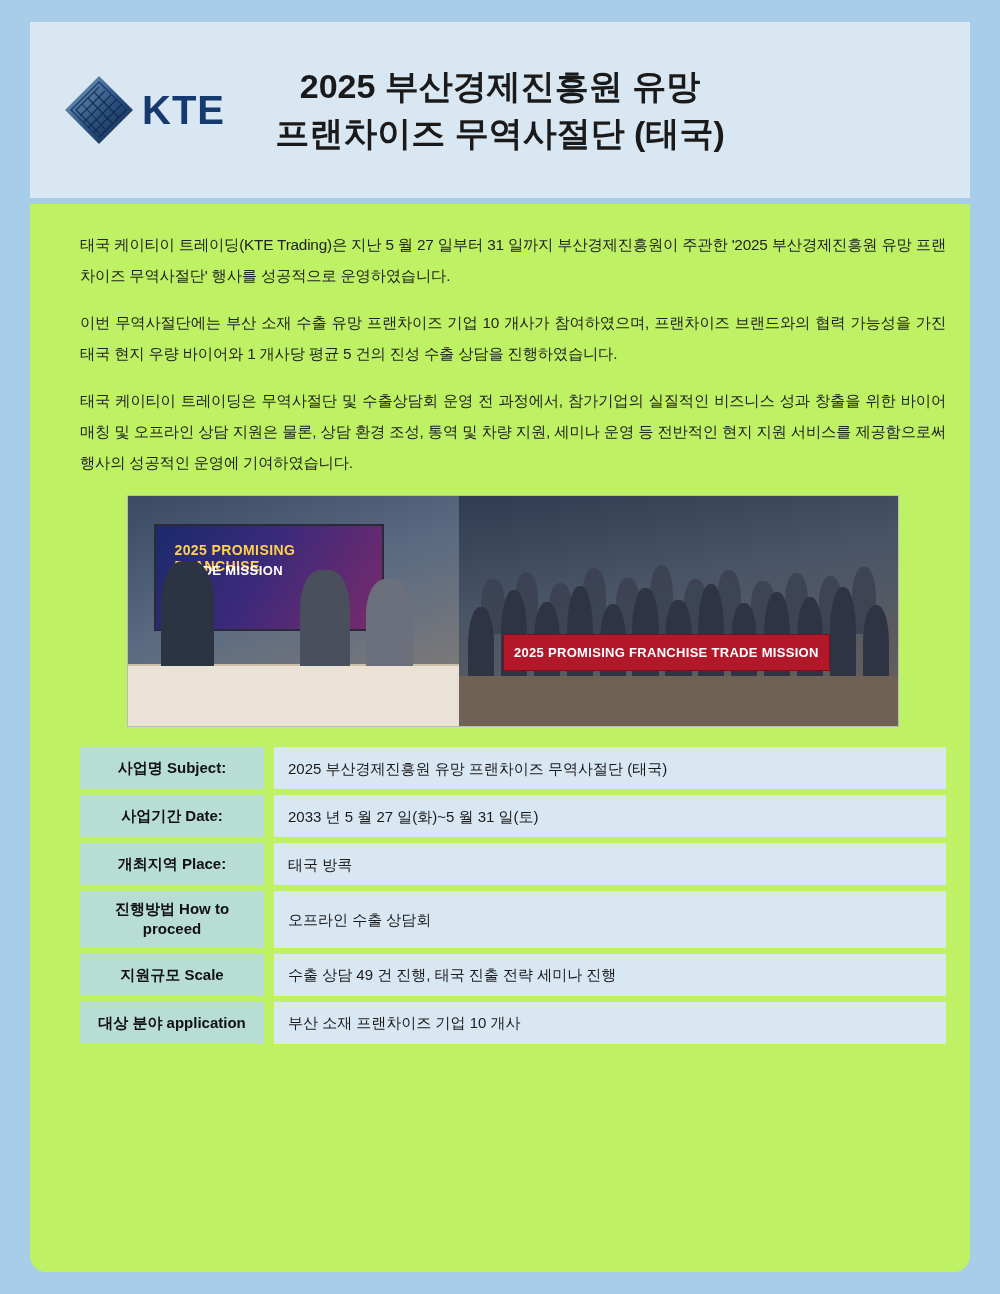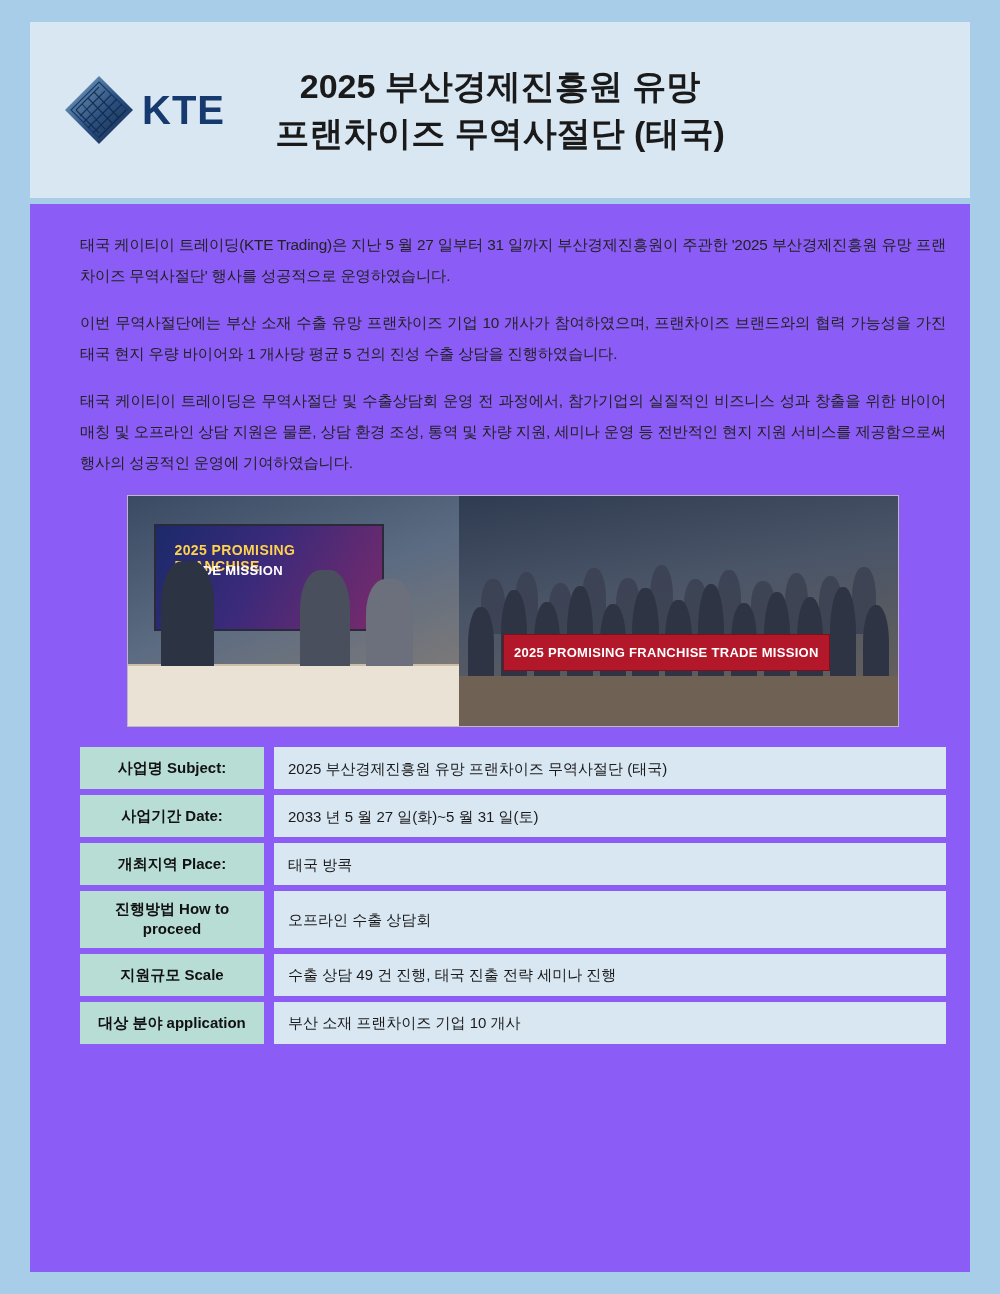--- a/index.html
+++ b/index.html
@@ -12,22 +12,23 @@
     background: #a8cde8;
     font-family: "Liberation Sans", sans-serif;
     overflow: hidden;
   }
   .page {
     position: absolute;
     left: 30px;
     top: 22px;
     width: 940px;
     height: 1250px;
-    background: #8b5cf6;
+    background: #bef264;
     box-sizing: border-box;
+    border-radius: 16px;
   }
   
   .header {
     position: relative;
     height: 176px;
     background: #d9e7f3;
     border-bottom: 6px solid #a8cde8;
     display: flex;
     align-items: center;
   }

